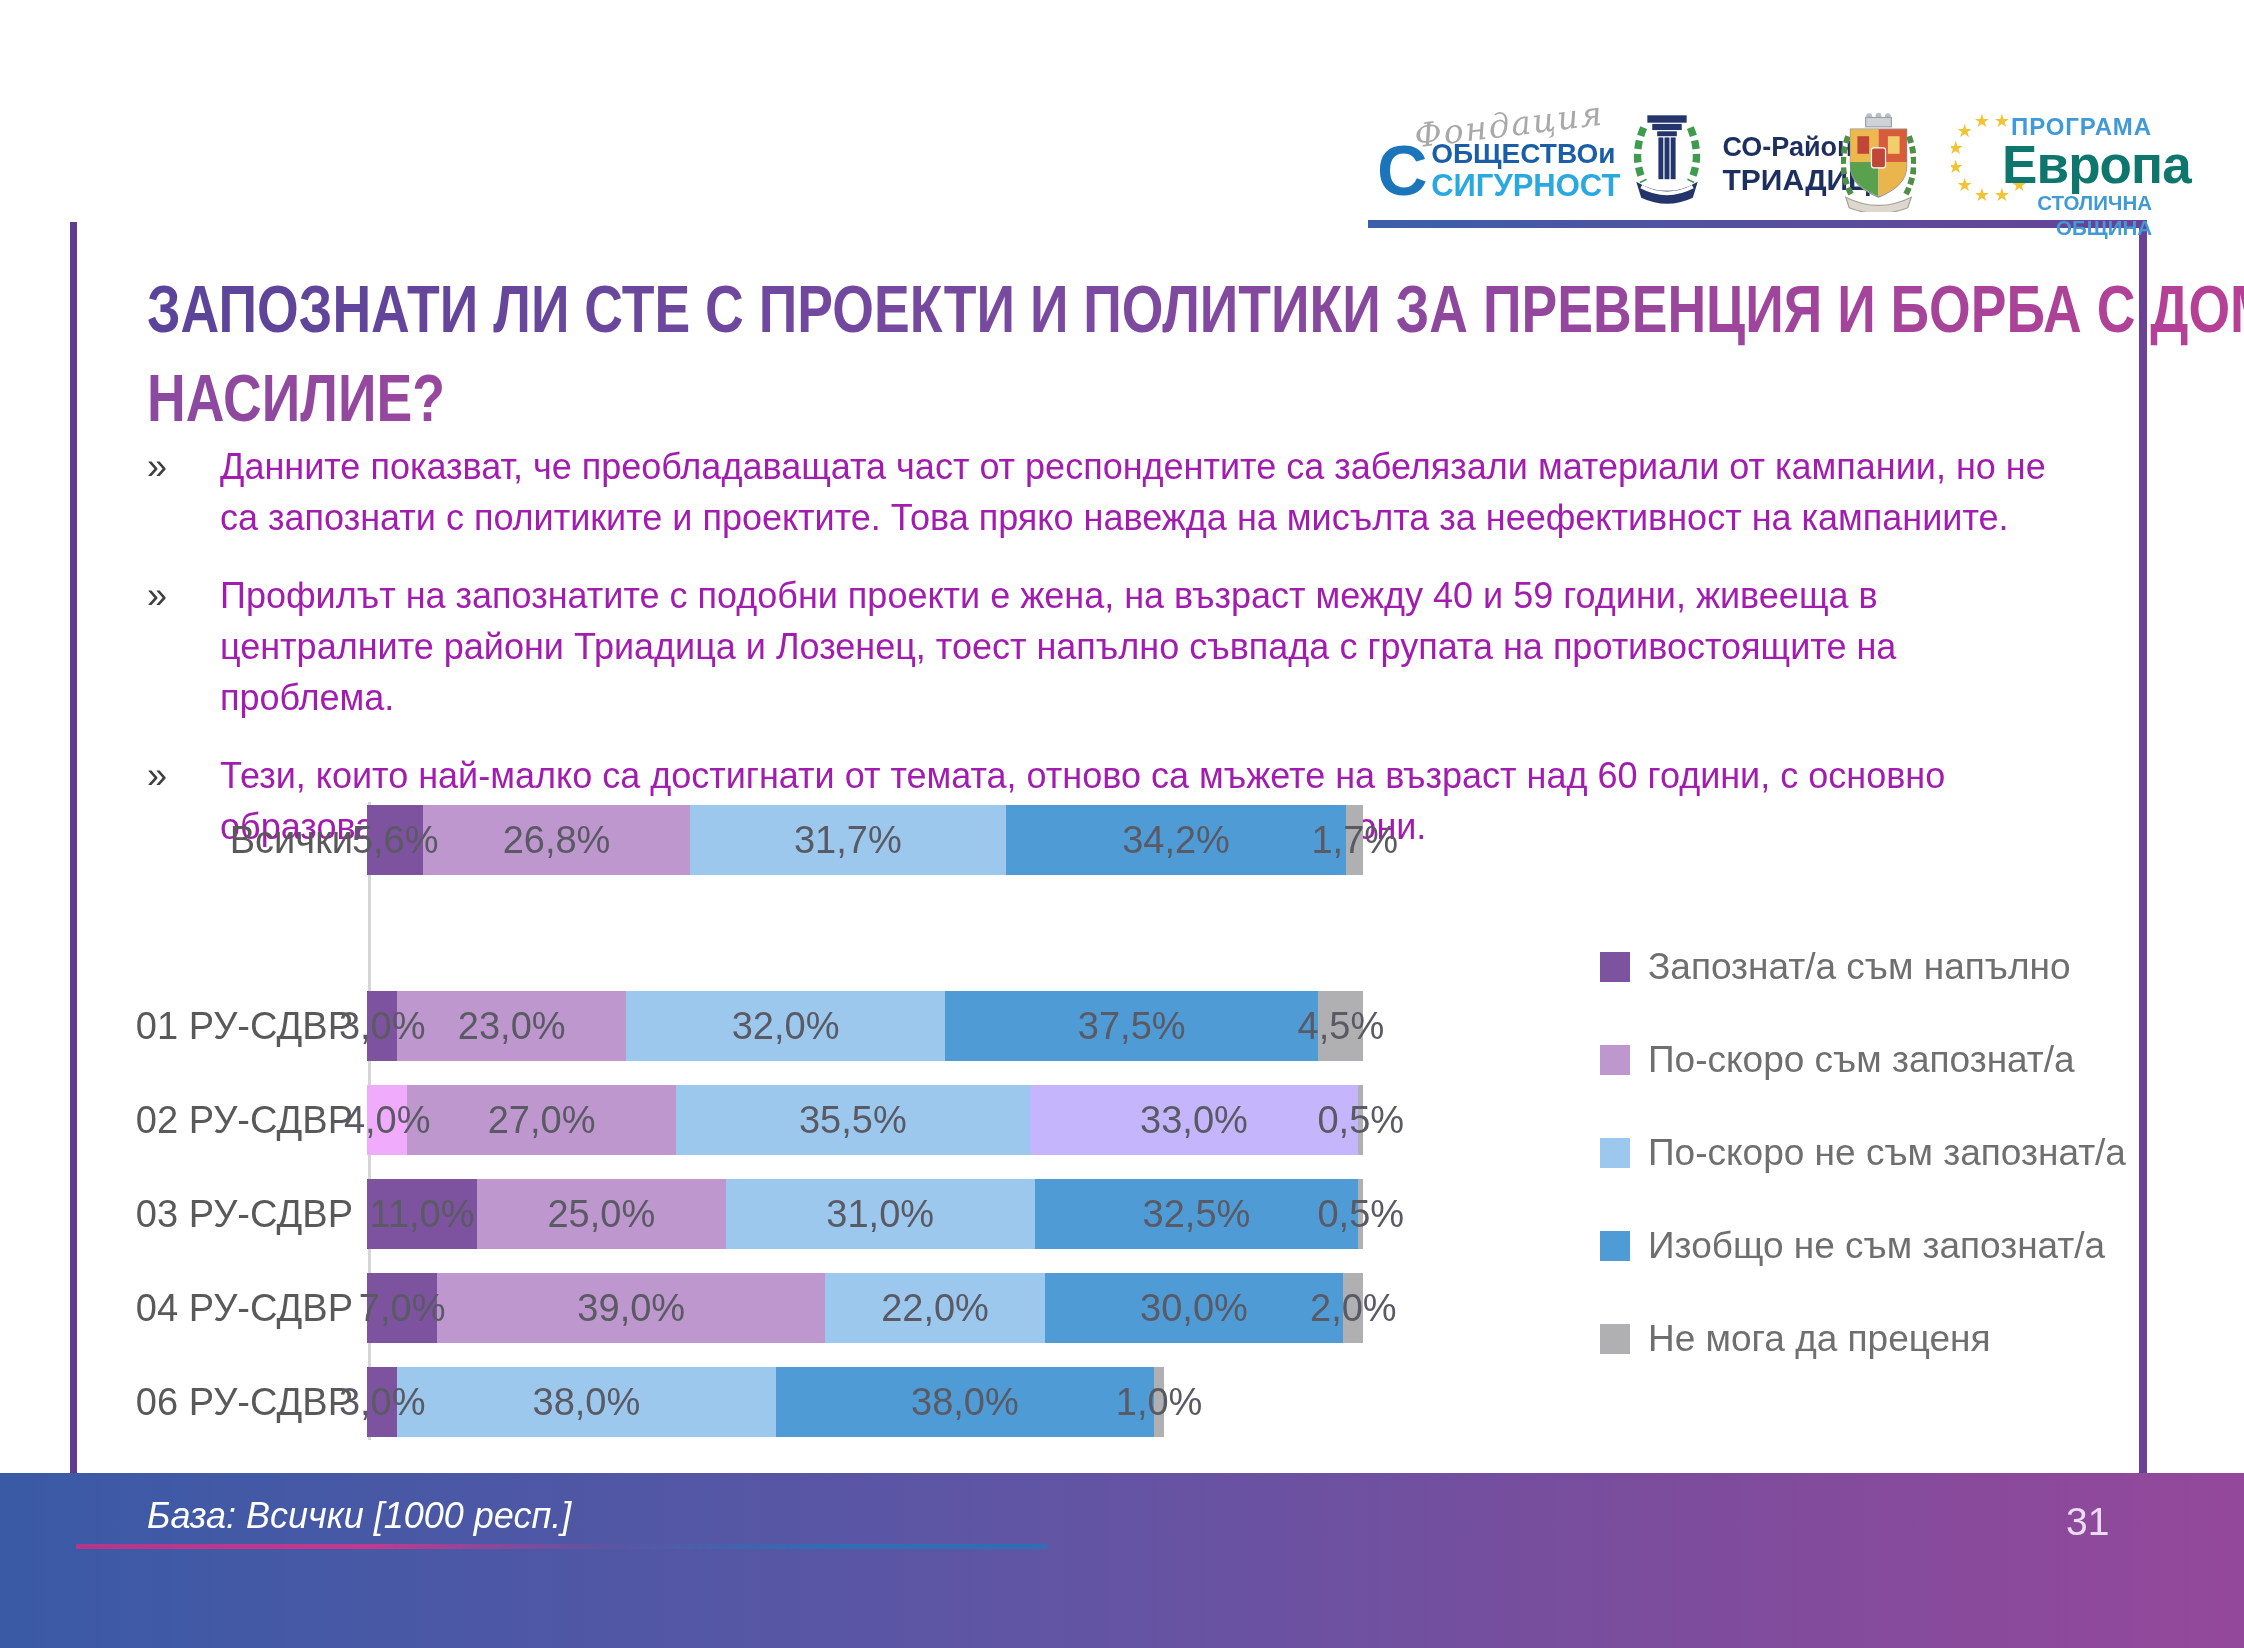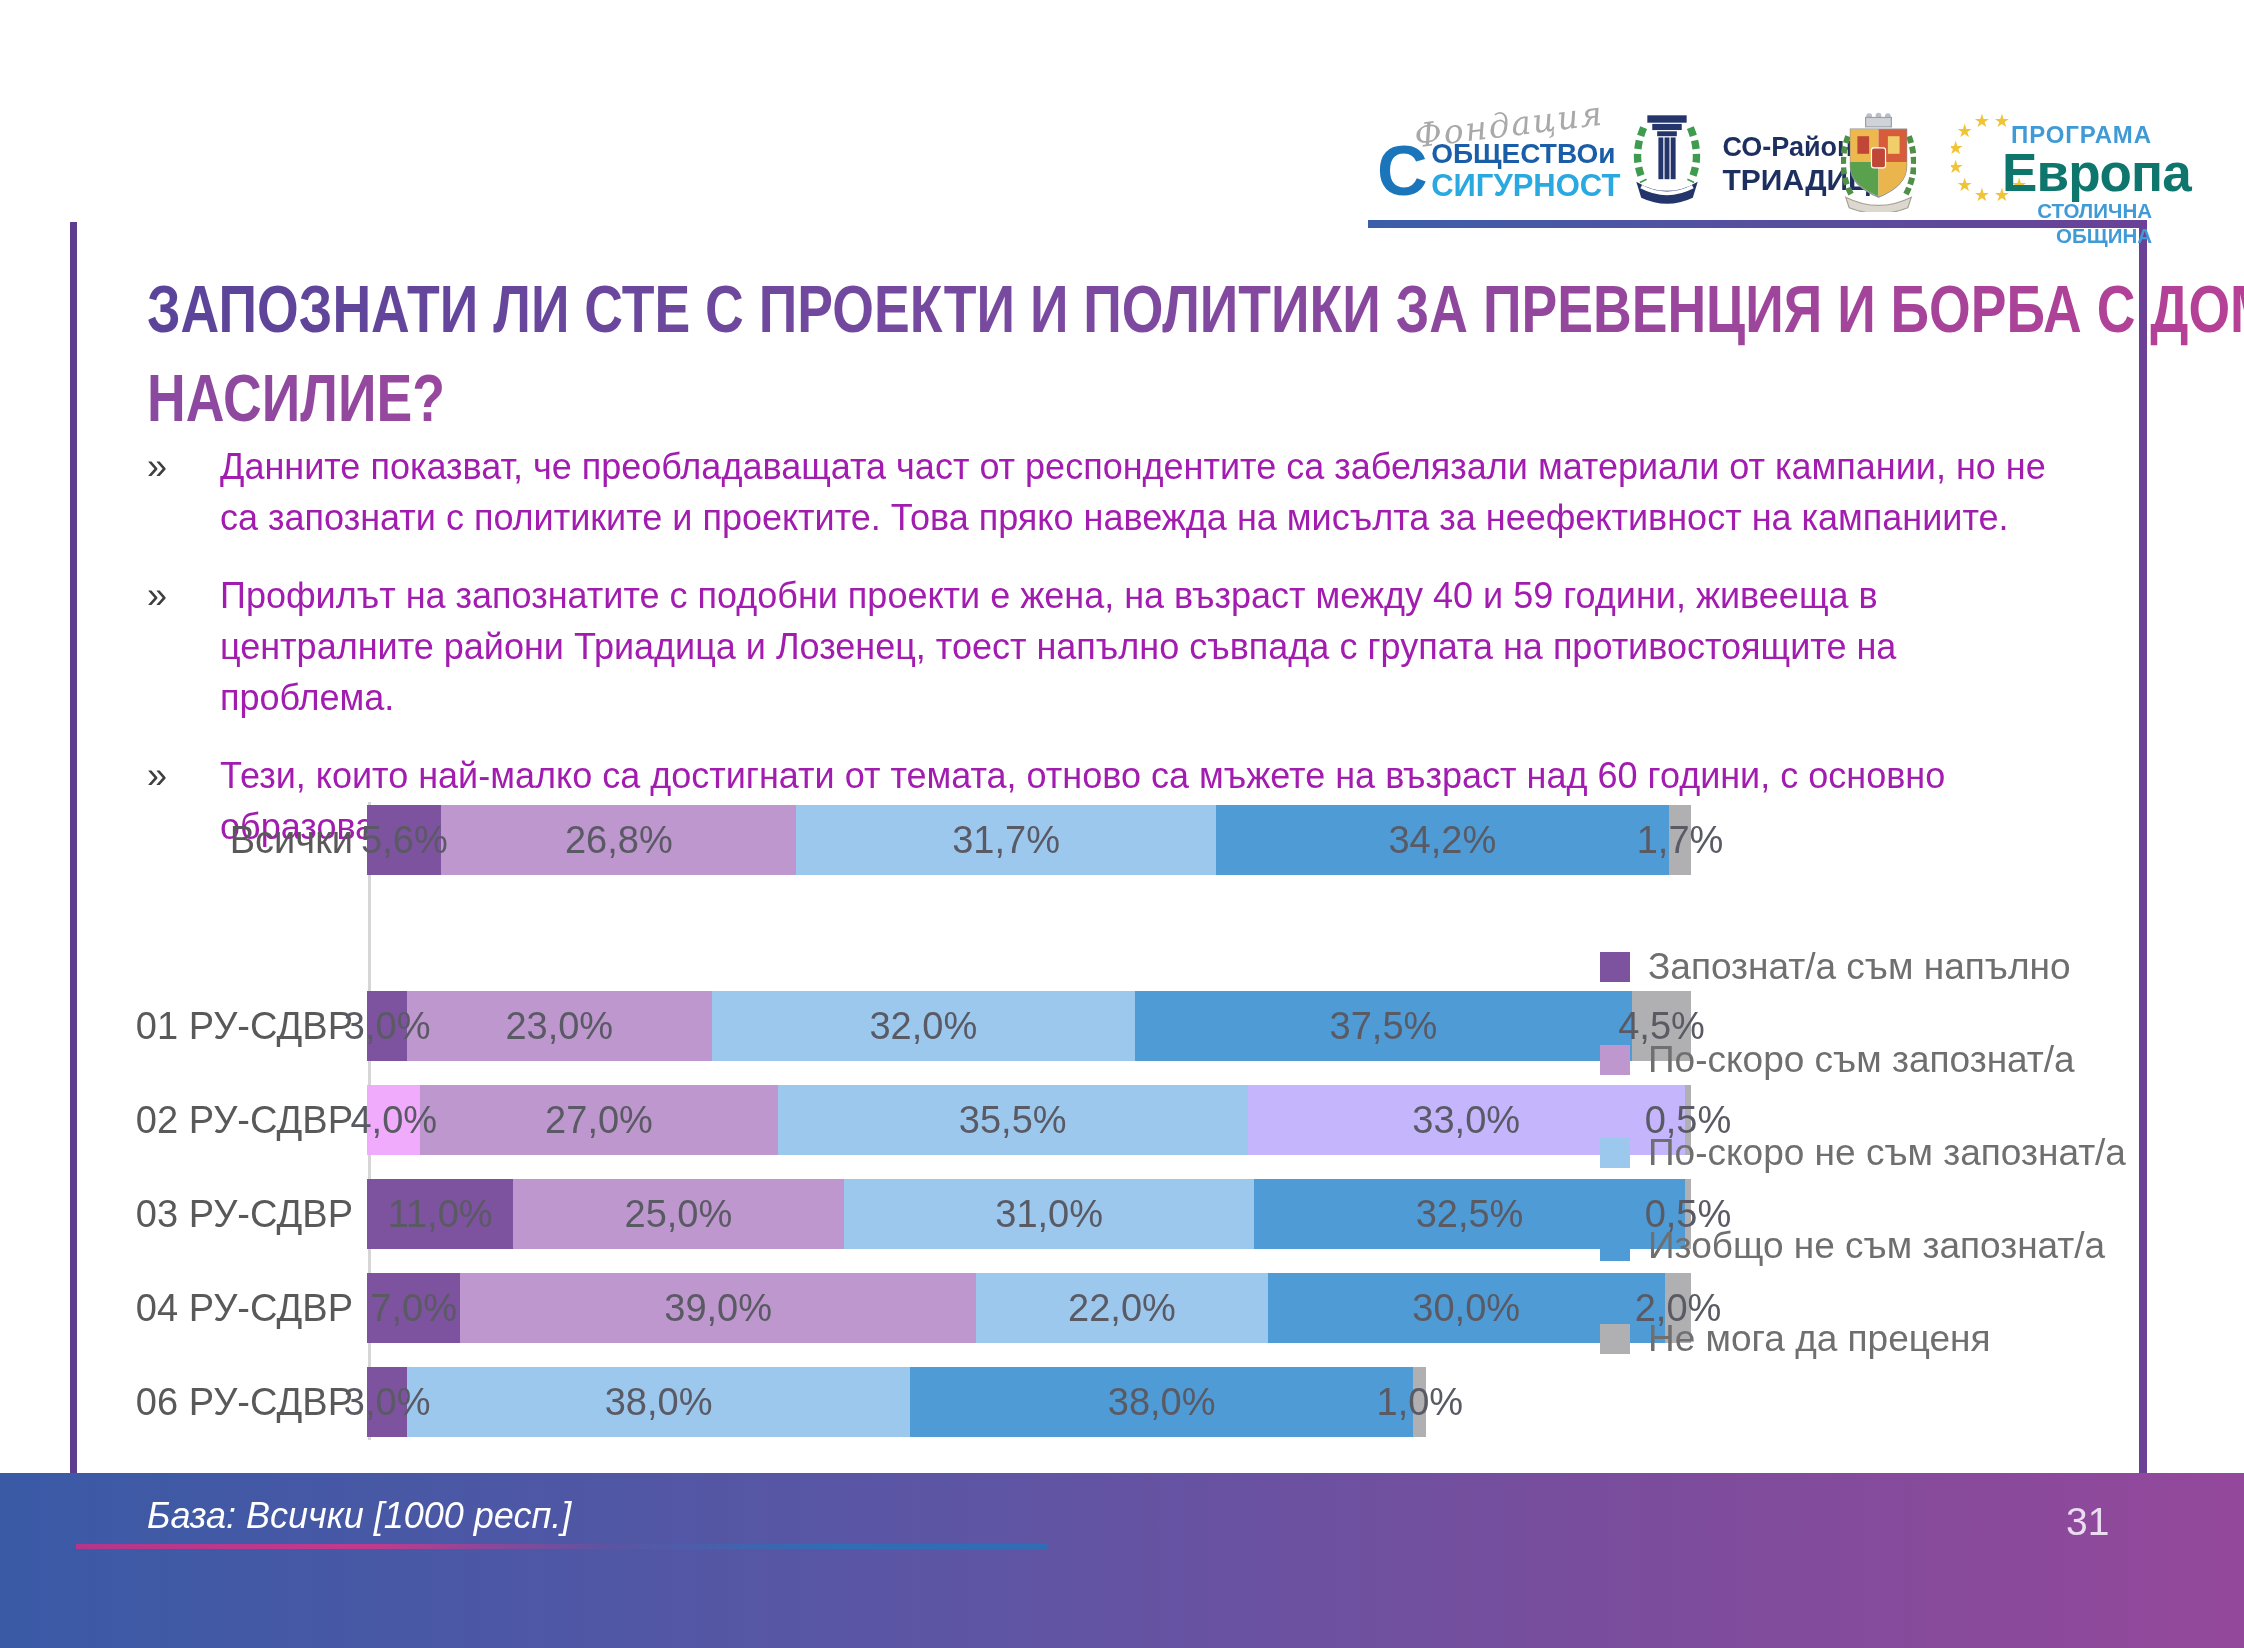--- a/index.html
+++ b/index.html
@@ -22,21 +22,21 @@
   .lf-c{font-size:70px;font-weight:800;color:#1b75bb;line-height:64px;margin-right:3.6px;}
   .lf-l1{font-size:28px;font-weight:800;color:#1b5ea8;letter-spacing:0;line-height:30px;}
   .lf-l2{font-size:31px;font-weight:800;color:#2aa9e1;line-height:34px;}
   .logo-triaditsa{left:1624px;display:flex;align-items:center;}
   .lt-text{margin-left:12.5px;}
   .lt-l1{font-size:27px;font-weight:700;color:#1d2f5e;line-height:32px;}
   .lt-l2{font-size:30px;font-weight:800;color:#1d2f5e;line-height:34px;}
   .logo-arms{left:1841px;}
   .logo-evropa{left:1956px;width:196px;height:102px;}
   .le-stars{position:absolute;left:-5.3px;top:-3.6px;}
-  .le-text{position:absolute;left:46px;top:9px;text-align:right;width:150px;}
+  .le-text{position:absolute;left:46px;top:1px;text-align:right;width:150px;}
   .le-l1{font-size:24px;font-weight:700;color:#3f9ad6;line-height:27px;letter-spacing:0.9px;}
   .le-l2{font-size:53px;font-weight:800;color:#0f766e;line-height:50px;letter-spacing:-0.9px;}
   .le-l3{font-size:20.5px;font-weight:700;color:#3f9ad6;line-height:25px;}
 
   
   .title{position:absolute;left:147px;top:264px;}
   .title-line{white-space:nowrap;font-size:67px;font-weight:700;line-height:89px;
     transform:scaleX(.80);transform-origin:left;
     -webkit-background-clip:text;background-clip:text;color:transparent;-webkit-text-fill-color:transparent;}
   .title-line.l1{background-image:linear-gradient(90deg,#5a4499 0%,#7b4aa0 40%,#a0459b 70%,#c53d92 100%);
@@ -50,21 +50,21 @@
   .bullet .marker{width:73px;flex:none;font-size:36px;color:#3f3f3f;line-height:51px;}
   .bullet .btext{font-size:36px;color:#a21caf;line-height:51px;width:1836px;}
 
   
   .chart{position:absolute;left:71px;top:805px;}
   .rows{position:relative;}
   .rows:before{content:'';position:absolute;left:297px;top:-2.7px;bottom:-2.7px;width:2.7px;background:#d6d6d6;}
   .crow{display:flex;align-items:center;height:70px;margin-bottom:24px;}
   .crow.first{margin-bottom:116px;}
   .cat{width:282px;flex:none;padding-right:14.3px;text-align:right;font-size:38px;color:#595959;white-space:nowrap;}
-  .track{display:flex;width:1324px;height:70px;}
+  .track{display:flex;width:996px;height:70px;}
   .seg{position:relative;height:100%;display:flex;align-items:center;justify-content:center;}
   .seglbl{white-space:nowrap;font-size:38px;color:#5a5a64;z-index:2;}
 
   .legend{position:absolute;left:1600px;top:945px;}
   .litem{display:flex;align-items:center;height:43px;margin-bottom:50px;text-align:center;}
   .lswatch{width:30px;height:30px;flex:none;margin-right:18px;}
   .llabel{font-size:37px;color:#6f6f6f;white-space:nowrap;}
 
   
   .footer-band{position:absolute;left:0;bottom:0;width:2245px;height:176px;

